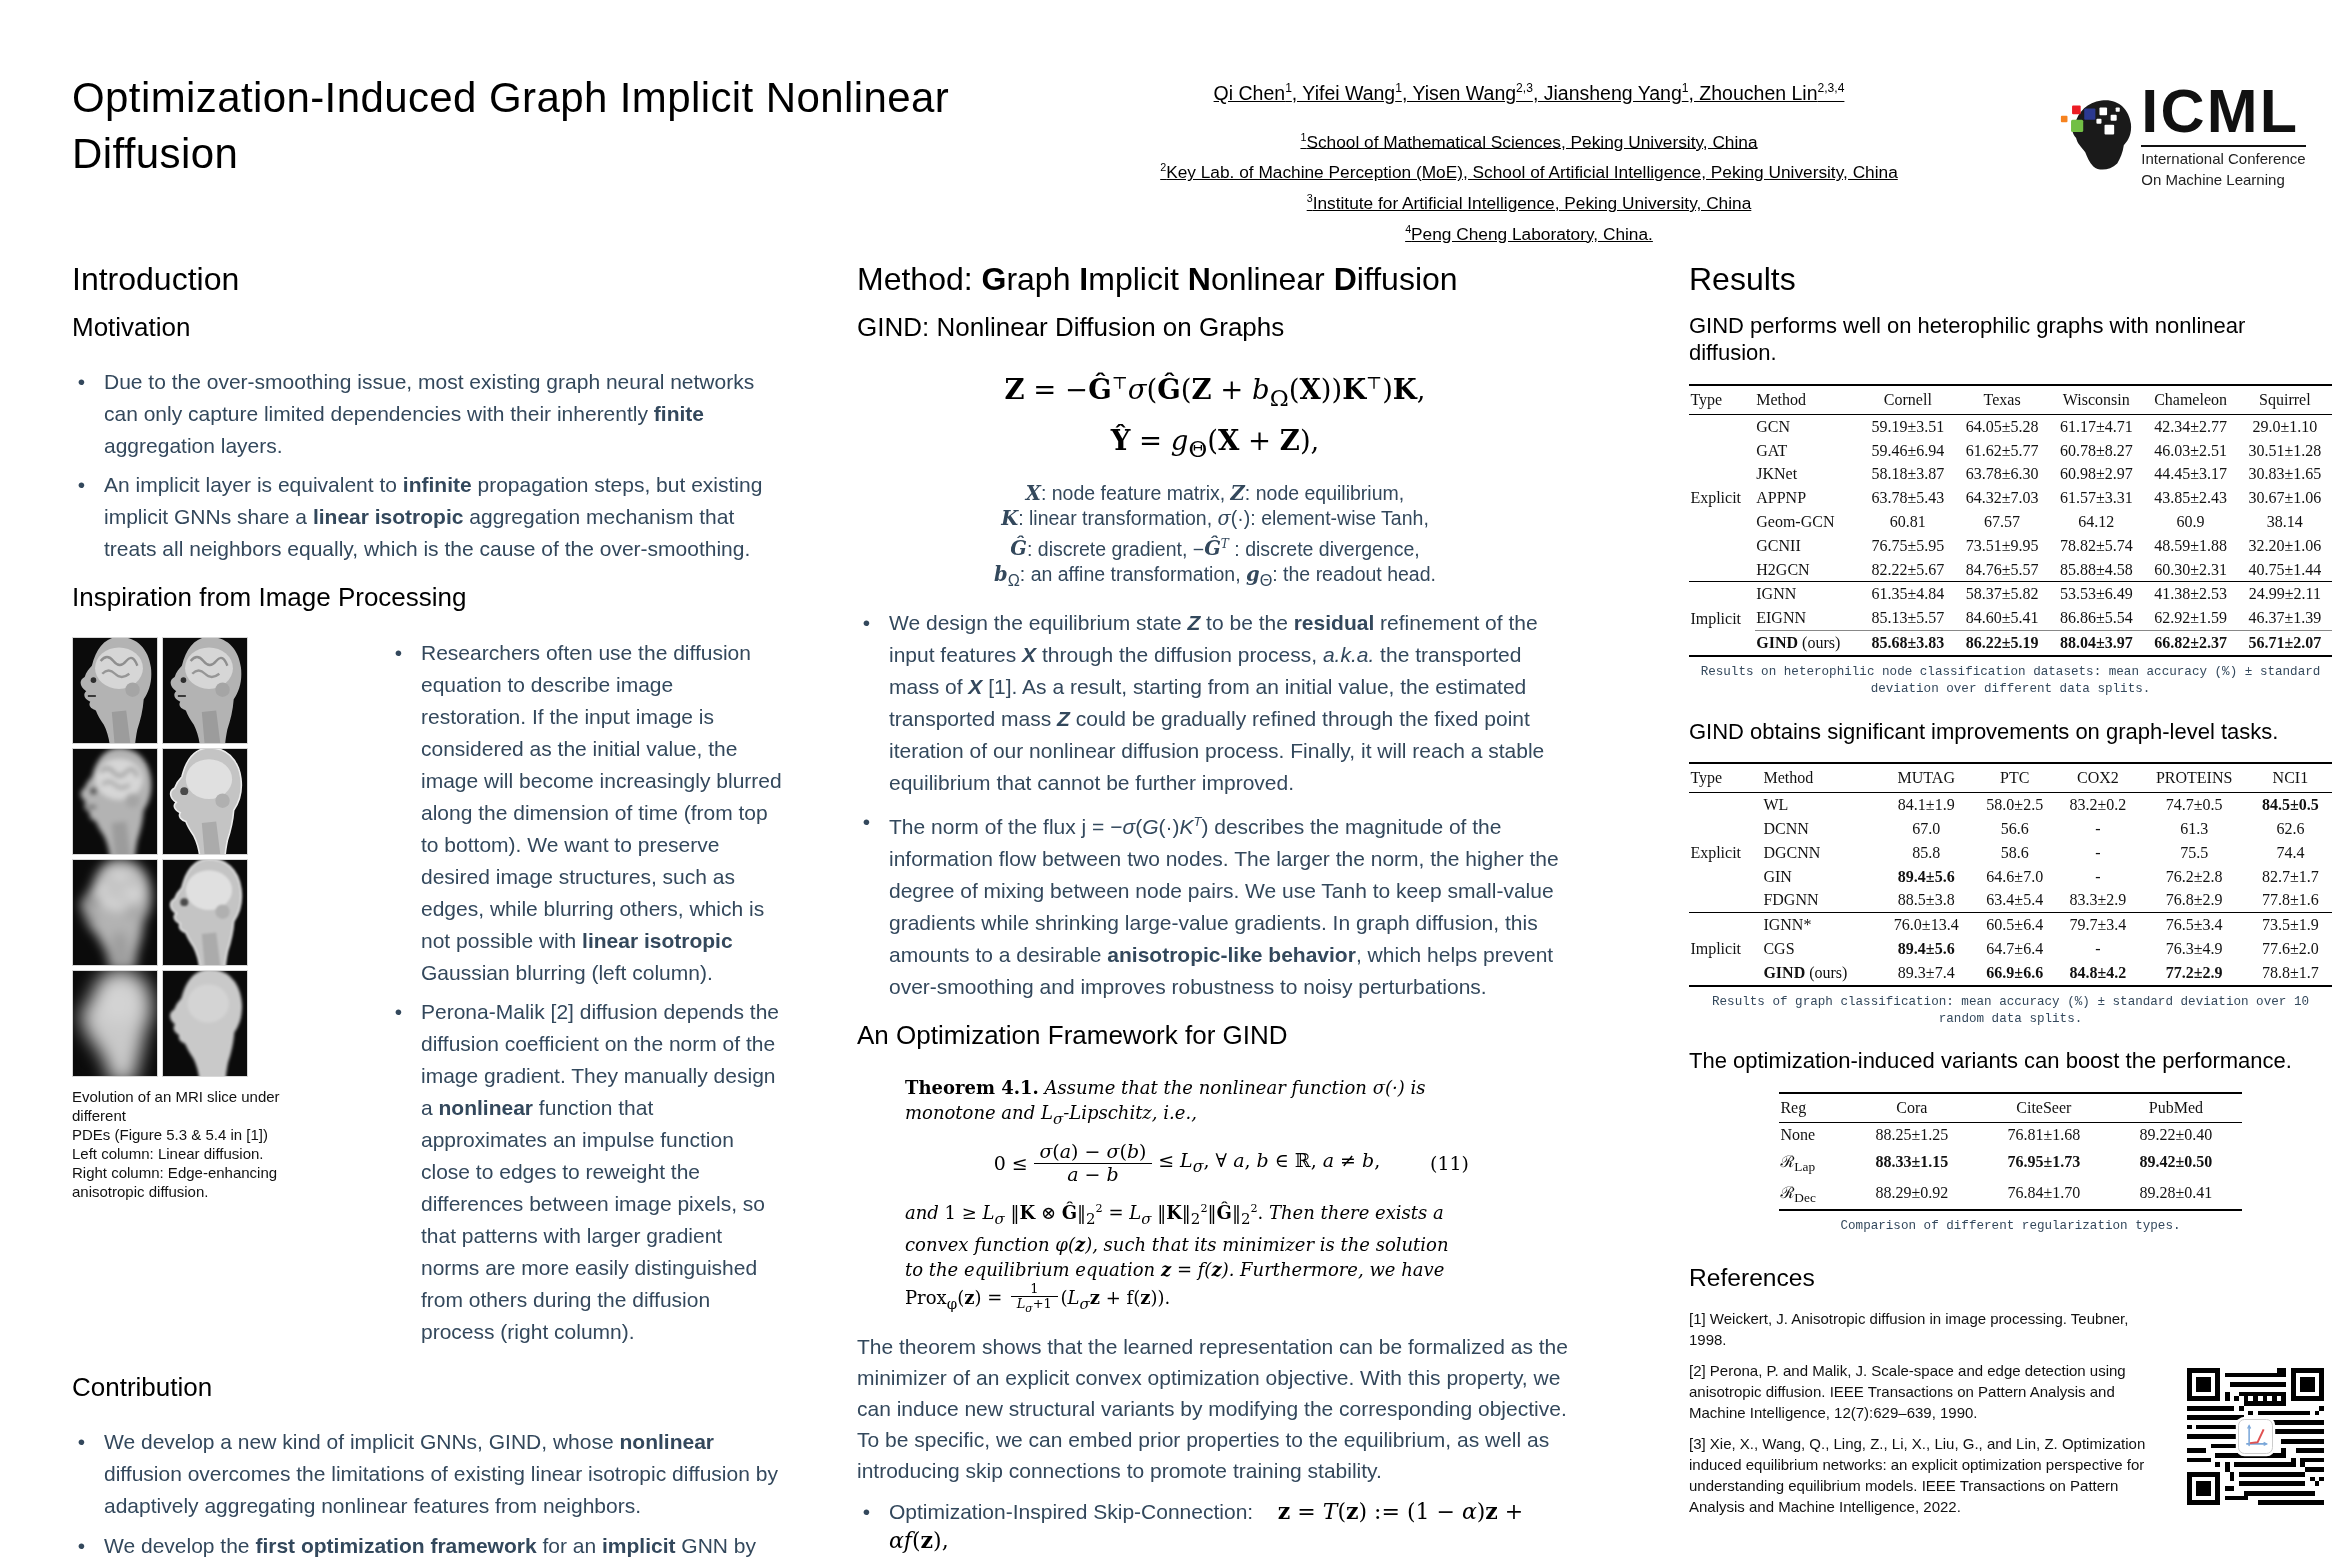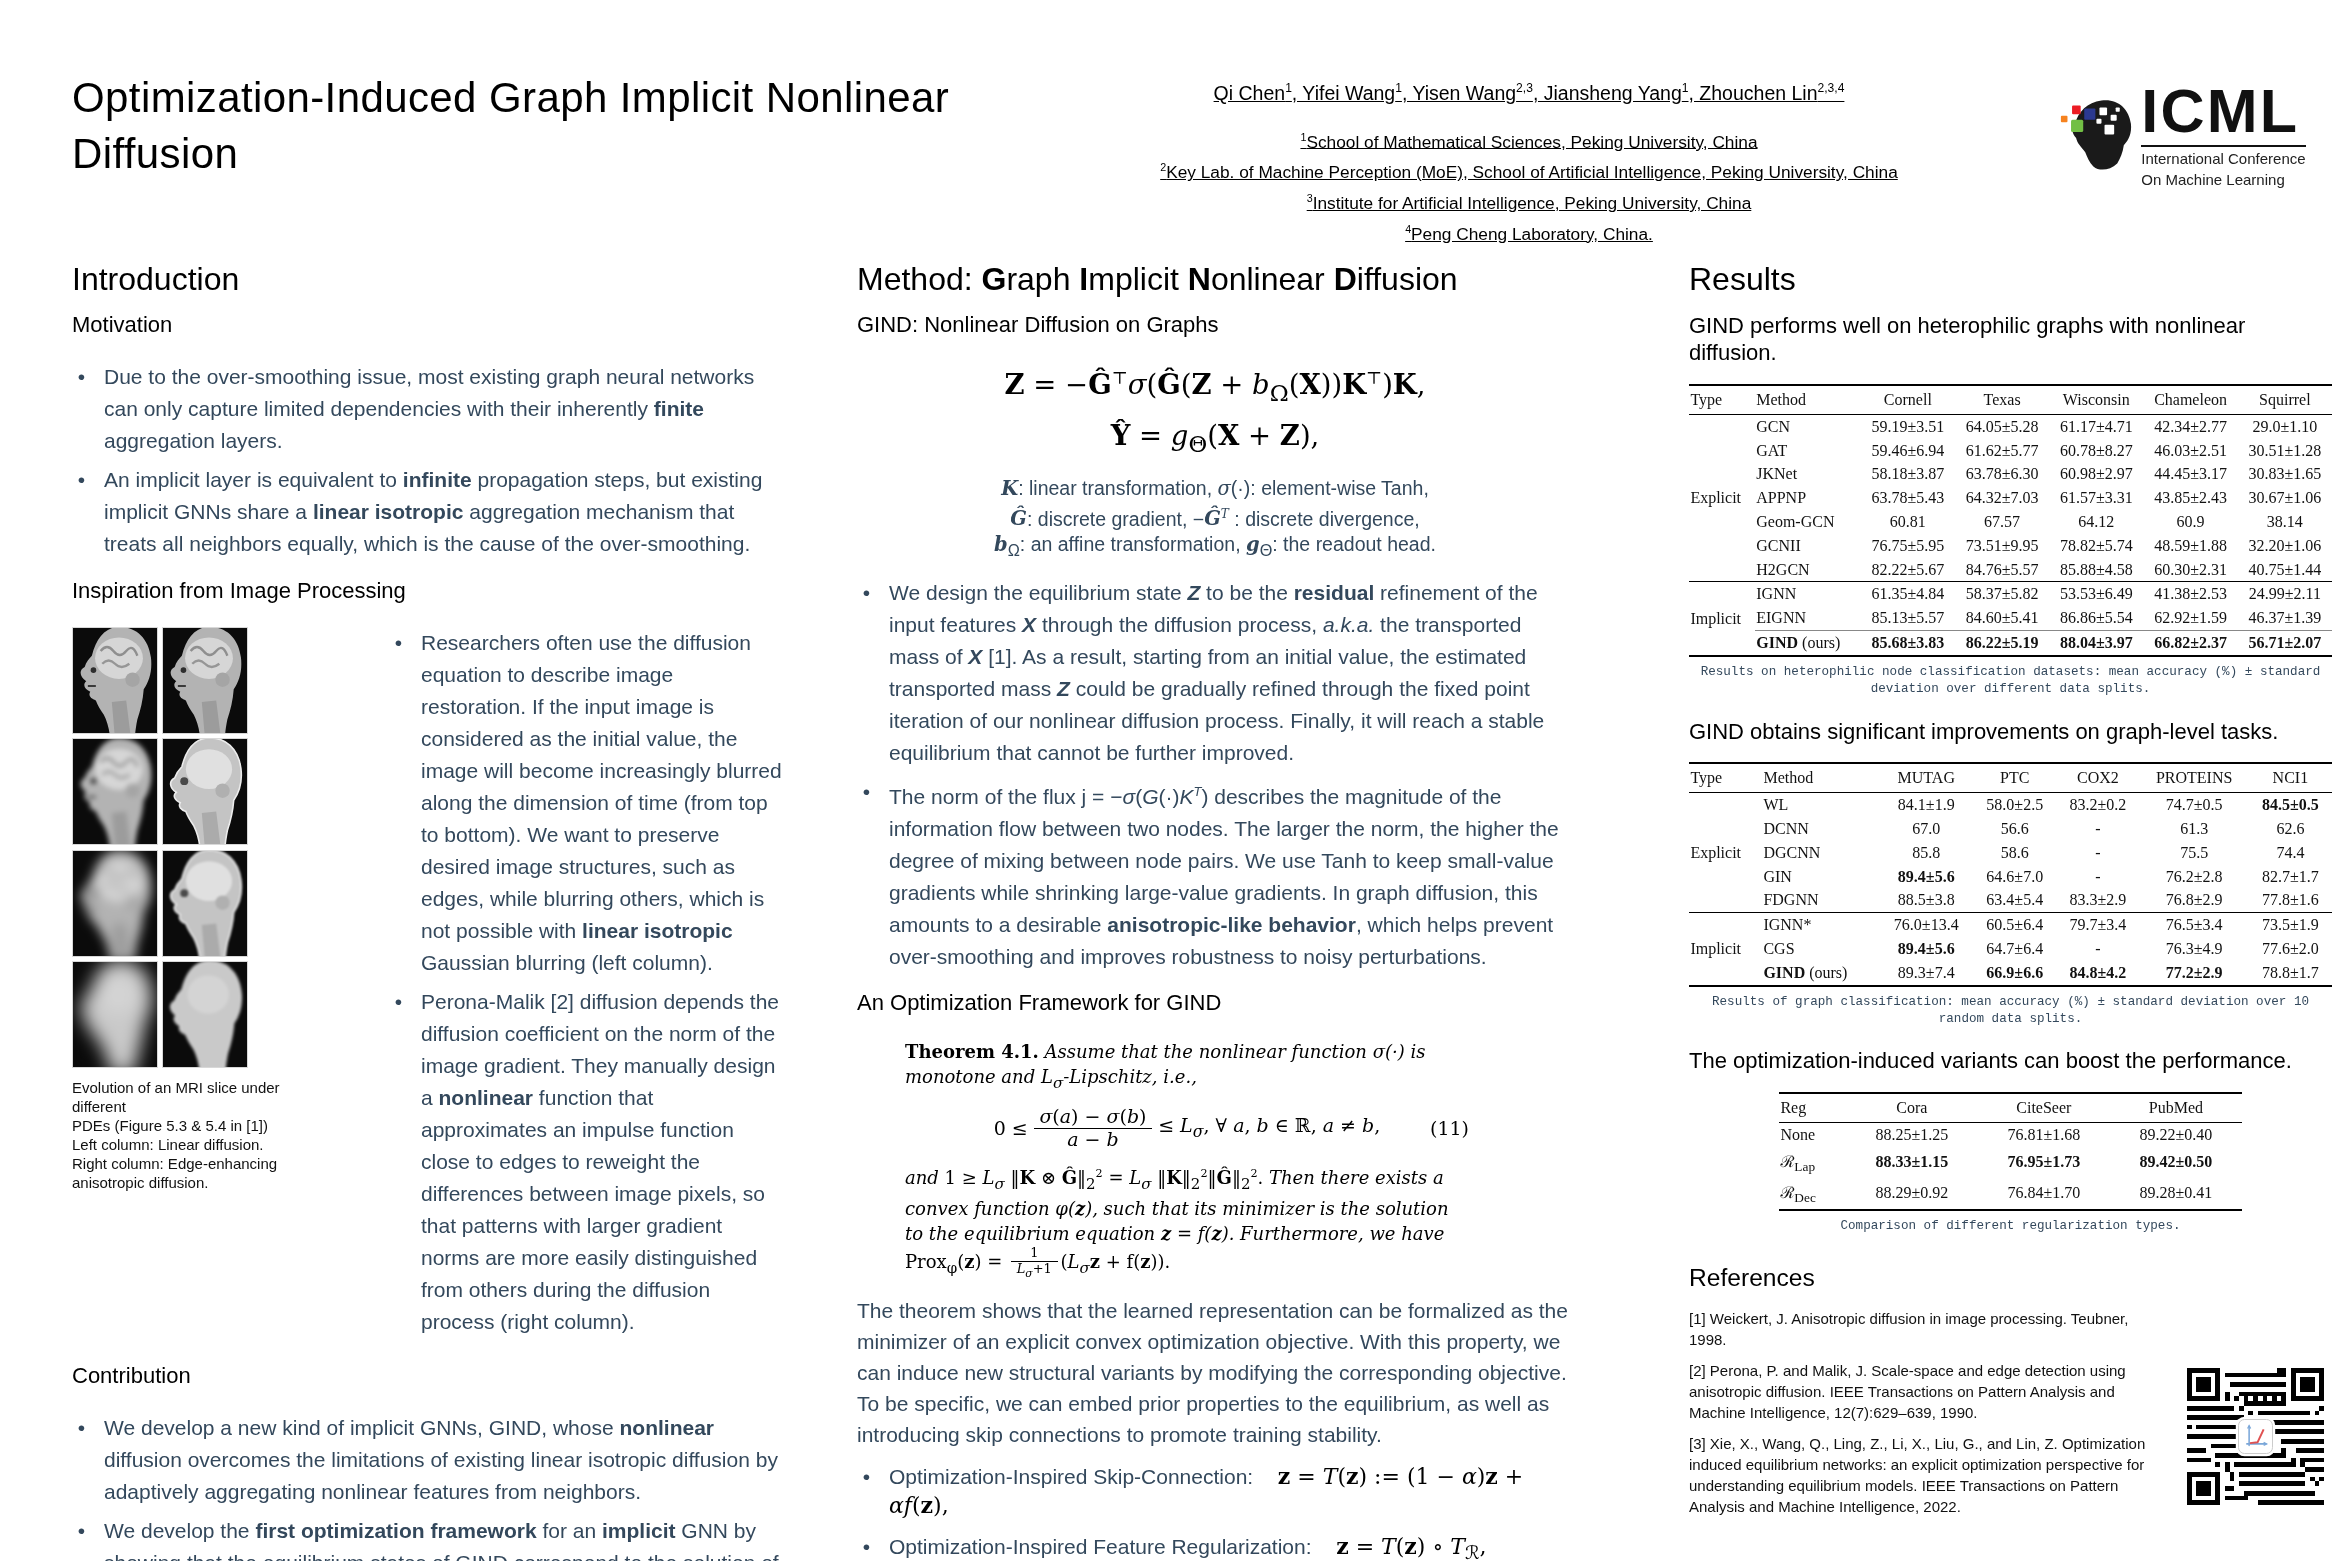--- a/index.html
+++ b/index.html
@@ -17,21 +17,21 @@
   .logo-text{margin-left:4.3px;}
   .logo-acronym{font-size:61px;font-weight:800;color:#111;letter-spacing:2.2px;line-height:.95;
                 border-bottom:2.9px solid #111;padding-bottom:4.3px;}
   .logo-sub{font-size:15px;color:#222;line-height:19.5px;margin-top:1.4px;}
   
   .col{position:absolute;top:262px;}
   .col1{left:72px;width:712px;}
   .col2{left:857px;width:716px;}
   .col3{left:1689px;width:643px;}
   h2{font-size:32px;font-weight:400;color:#000;margin:0 0 14.5px 0;line-height:1.1;}
-  h3{font-size:22px;font-weight:400;color:#000;margin:17.3px 0 23px 0;line-height:1.2;}
+  h3{font-size:26px;font-weight:400;color:#000;margin:17.3px 0 23px 0;line-height:1.2;}
   h3.first{margin-top:5.8px;}
   ul.blist{list-style:none;margin:0;padding:0;}
   ul.blist li{position:relative;padding-left:32px;margin-bottom:7.2px;font-size:21px;line-height:32px;}
   ul.blist li::before{content:"\2022";position:absolute;left:5.8px;color:#33485c;}
   b{font-weight:700;}
   
   .fig-row{display:flex;margin-top:2.9px;}
   .fig-left{width:239px;flex:0 0 auto;}
   .mri-grid{display:grid;grid-template-columns:86px 86px;grid-auto-rows:107px;gap:4.3px 4.3px;}
   .mri-cell{background:#0b0b0b;overflow:hidden;border:0.7px solid #d8d8d8;}
@@ -226,20 +226,21 @@
 
   <section class="col col2">
     <h2>Method: <b>G</b>raph <b>I</b>mplicit <b>N</b>onlinear <b>D</b>iffusion</h2>
     <h3 class="first">GIND: Nonlinear Diffusion on Graphs</h3>
 
     <div class="eq-block">
       <div class="eq"><b>Z</b> = −<b>Ĝ</b><sup>⊤</sup><i>σ</i>(<b>Ĝ</b>(<b>Z</b> + <i>b</i><sub>Ω</sub>(<b>X</b>))<b>K</b><sup>⊤</sup>)<b>K</b>,</div>
       <div class="eq"><b>Ŷ</b> = <i>g</i><sub>Θ</sub>(<b>X</b> + <b>Z</b>),</div>
     </div>
     <div class="legend">
+        <div><b><i>X</i></b>: node feature matrix, <b><i>Z</i></b>: node equilibrium,</div>
         <div><b><i>K</i></b>: linear transformation, <i>σ</i>(·): element-wise Tanh,</div>
         <div><b><i>Ĝ</i></b>: discrete gradient, −<b><i>Ĝ</i></b><sup><i>T</i></sup> : discrete divergence,</div>
         <div><b><i>b</i></b><sub>Ω</sub>: an affine transformation, <b><i>g</i></b><sub>Θ</sub>: the readout head.</div>
       </div>
 
     <ul class="blist">
         <li>We design the equilibrium state <b><i>Z</i></b> to be the <b>residual</b> refinement of the input features <b><i>X</i></b> through the diffusion process, <i>a.k.a.</i> the transported mass of <b><i>X</i></b> [1]. As a result, starting from an initial value, the estimated transported mass <b><i>Z</i></b> could be gradually refined through the fixed point iteration of our nonlinear diffusion process. Finally, it will reach a stable equilibrium that cannot be further improved.</li>
         <li>The norm of the flux j = −<i>σ</i>(<i>G</i>(·)<i>K</i><sup><i>T</i></sup>) describes the magnitude of the information flow between two nodes. The larger the norm, the higher the degree of mixing between node pairs. We use Tanh to keep small-value gradients while shrinking large-value gradients. In graph diffusion, this amounts to a desirable <b>anisotropic-like behavior</b>, which helps prevent over-smoothing and improves robustness to noisy perturbations.</li>
       </ul>
 

